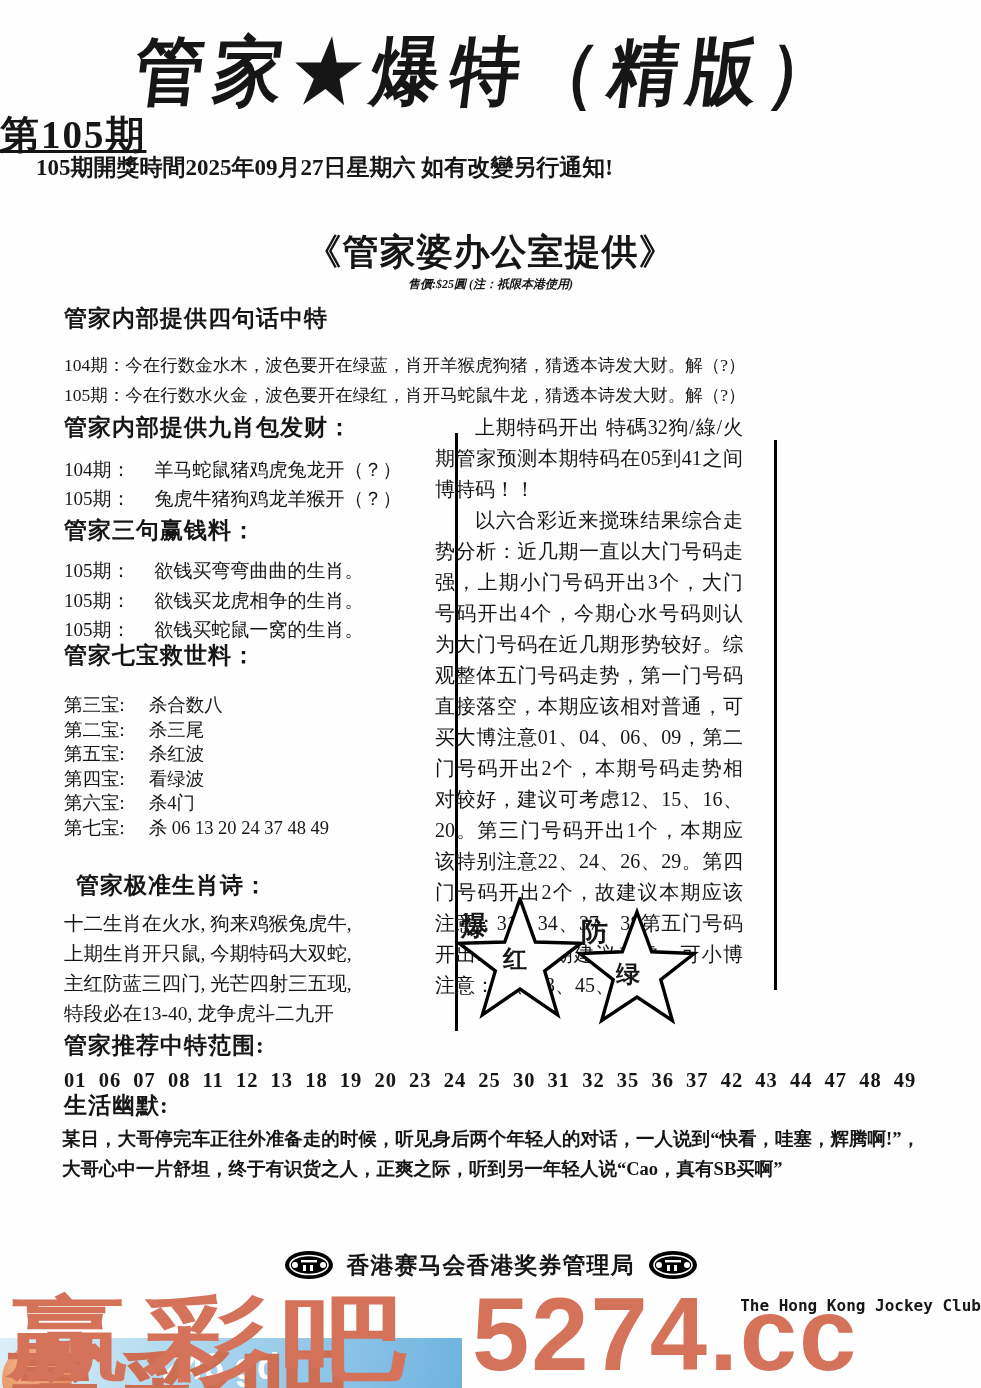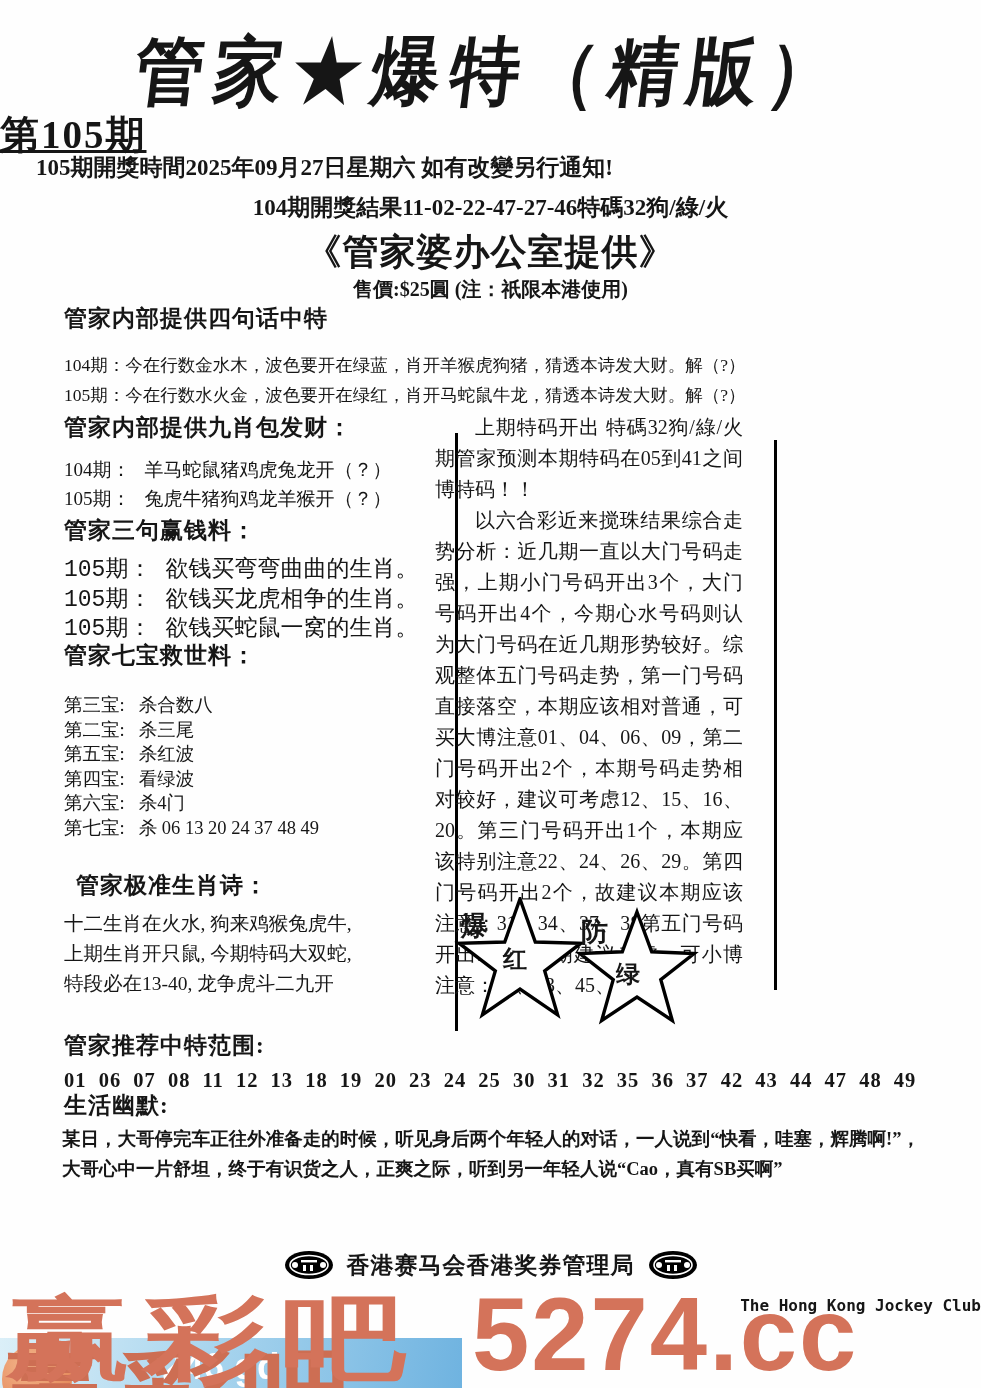--- a/index.html
+++ b/index.html
@@ -17,37 +17,37 @@
   }
   .issue{position:absolute;left:0;top:108px;width:100%;text-align:left;
     font-size:39px;font-weight:bold;letter-spacing:2px;text-decoration:underline;}
   .info-line1{position:absolute;left:0;top:152px;width:100%;text-align:left;
     font-size:23px;font-weight:bold;padding-left:36px;}
   .info-line2{position:absolute;left:0;top:192px;width:100%;text-align:center;
     font-size:23px;font-weight:bold;}
   .provider{position:absolute;left:0;top:228px;width:100%;text-align:center;
     font-size:36px;font-weight:bold;letter-spacing:1px;}
   .price{position:absolute;left:0;top:276px;width:100%;text-align:center;
-    font-size:20px;font-weight:bold;}
+    font-size:12px;font-weight:bold;font-style:italic;}
   
   .sec-h{font-size:23px;font-weight:bold;letter-spacing:1px;margin:0;}
   .row{font-size:17.5px;line-height:26px;white-space:nowrap;}
-  .row .lbl{margin-right:14px;}
+  .row .lbl{margin-right:24px;}
   
   .sec-four{position:absolute;left:64px;top:303px;width:880px;}
   .sec-four .lines{margin-top:16px;}
   .sec-four .row{font-size:17.5px;line-height:30px;}
   
   .sec-nine{position:absolute;left:64px;top:412px;width:395px;}
   .sec-nine .lines{margin-top:12px;}
   .sec-nine .row{font-size:19px;line-height:29px;}
   
   .sec-three{position:absolute;left:64px;top:515px;width:395px;}
   .sec-three .lines{margin-top:10px;}
-  .sec-three .row{font-size:23px;line-height:29.5px;font-family:Liberation Mono, monospace;}
+  .sec-three .row{font-size:19px;line-height:29.5px;}
   
   .sec-seven{position:absolute;left:64px;top:640px;width:395px;}
   .sec-seven .lines{margin-top:22px;}
   .sec-seven .row{font-size:18.5px;line-height:24.5px;}
   
   .sec-poem{position:absolute;left:64px;top:870px;width:400px;}
   .sec-poem .sec-h{padding-left:12px;}
   .sec-poem .lines{margin-top:8px;}
   .sec-poem .row{font-size:19.5px;line-height:30px;}
   
@@ -97,21 +97,20 @@
     font-family:"Liberation Sans",sans-serif;transform:scaleX(1.3);transform-origin:left;}
 </style>
 </head>
 <body>
 
 <div class="page">
 
   <h1 class="main-title">管家★爆特（精版）</h1>
   <div class="issue">第105期</div>
   <div class="info-line1">105期開獎時間2025年09月27日星期六 如有改變另行通知!</div>
-  <div class="info-line2">104期開獎結果11-02-22-47-27-46特碼32狗/綠/火</div>
   <div class="provider">《管家婆办公室提供》</div>
   <div class="price">售價:$25圓 (注：祇限本港使用)</div>
 
   <div class="sec-four">
     <h2 class="sec-h">管家内部提供四句话中特</h2>
     <div class="lines">
       <div class="row">104期：今在行数金水木，波色要开在绿蓝，肖开羊猴虎狗猪，猜透本诗发大财。解（?）</div>
       <div class="row">105期：今在行数水火金，波色要开在绿红，肖开马蛇鼠牛龙，猜透本诗发大财。解（?）</div>
     </div>
   </div>
@@ -143,20 +142,21 @@
       <div class="row"><span class="lbl">第六宝:</span><span>杀4门</span></div>
       <div class="row"><span class="lbl">第七宝:</span><span>杀 06 13 20 24 37 48 49</span></div>
     </div>
   </div>
 
   <div class="sec-poem">
     <h2 class="sec-h">管家极准生肖诗：</h2>
     <div class="lines">
       <div class="row">十二生肖在火水, 狗来鸡猴兔虎牛,</div>
       <div class="row">上期生肖开只鼠, 今期特码大双蛇,</div>
+      <div class="row">主红防蓝三四门, 光芒四射三五现,</div>
       <div class="row">特段必在13-40, 龙争虎斗二九开</div>
     </div>
   </div>
 
   <div class="vline vline-l"></div>
   <div class="vline vline-r"></div>
   <div class="panel">
     <p>上期特码开出 特碼32狗/綠/火期管家预测本期特码在05到41之间博特码！！</p>
     <p>以六合彩近来搅珠结果综合走势分析：近几期一直以大门号码走强，上期小门号码开出3个，大门号码开出4个，今期心水号码则认为大门号码在近几期形势较好。综观整体五门号码走势，第一门号码直接落空，本期应该相对普通，可买大博注意01、04、06、09，第二门号码开出2个，本期号码走势相对较好，建议可考虑12、15、16、20。第三门号码开出1个，本期应该特别注意22、24、26、29。第四门号码开出2个，故建议本期应该注意：31、34、37、38第五门号码开出2个，本期建议考虑，可小博注意：41、43、45、48.</p>
   </div>

